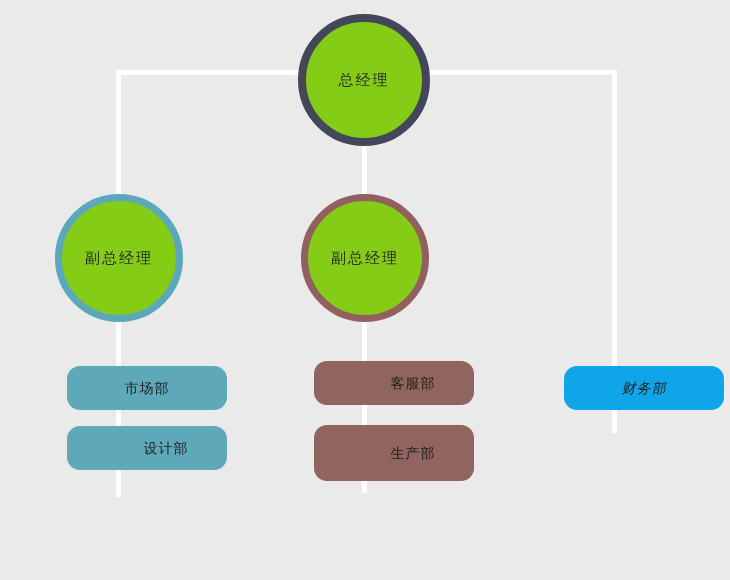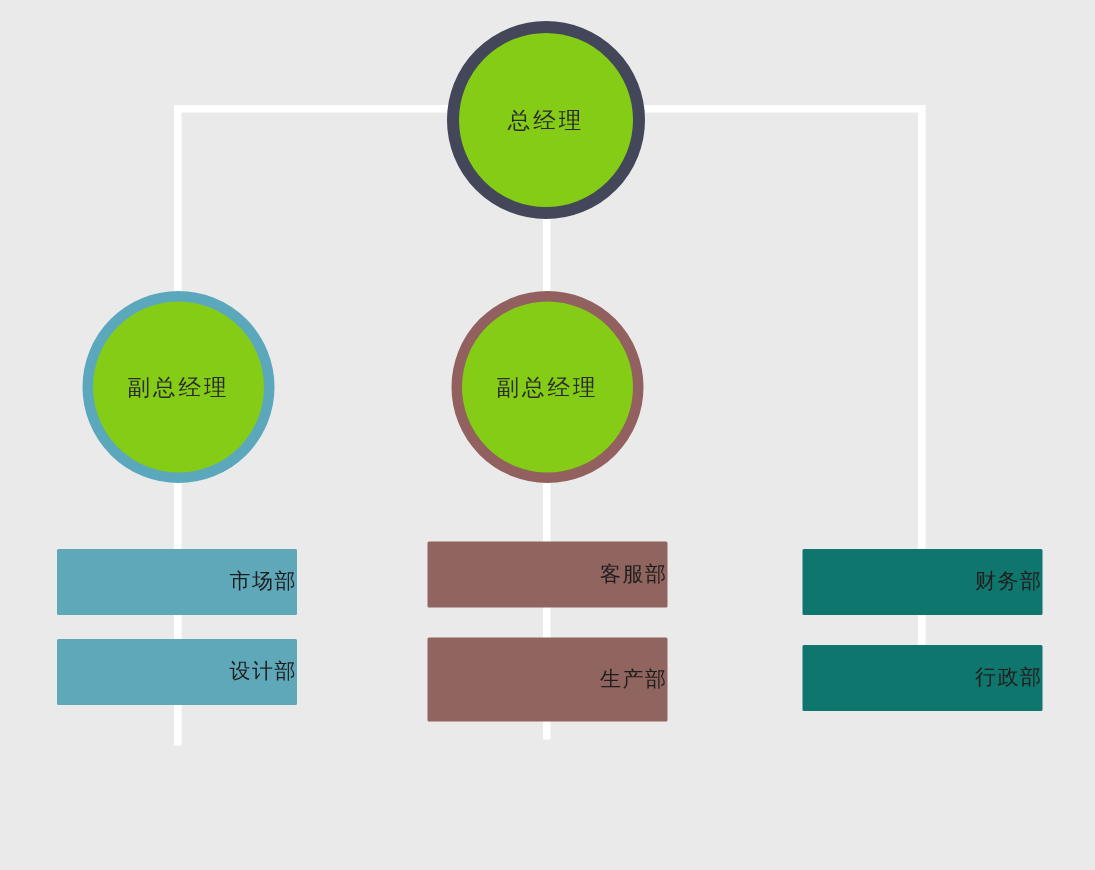--- a/index.html
+++ b/index.html
@@ -65,41 +65,42 @@
     top: 194px;
     width: 128px;
     height: 128px;
     border: 7px solid #91605f;
   }
 
   
   .dept-box {
     position: absolute;
     box-sizing: border-box;
-    border-radius: 1px;
+    border-radius: 13px;
     display: flex;
     align-items: center;
-    justify-content: flex-end;
+    justify-content: center;
     z-index: 3;
+    margin-left: 29px;
   }
   .dept-label {
     font-size: 14px;
     color: #1e1e1e;
     letter-spacing: 1px;
     white-space: nowrap;
     line-height: 1;
   }
 
   .col-left  { left: 38px;  width: 160px; }
   .col-mid   { left: 285px; width: 160px; padding-left: 38px; }
   .col-right { left: 535px; width: 160px; }
 
   .box-teal   { background: #5fa8ba; }
   .box-brown  { background: #90645f; }
-  .box-salmon { background: #0f766e; }
+  .box-salmon { background: #0ea5e9; font-style: italic; }
 </style>
 </head>
 <body>
 
 <div id="org-chart">
 
   <div class="connector" style="left:118px; top:70px; width:497px; height:5px;"></div>
 
   <div class="connector" style="left:116px; top:70px; width:5px; height:132px;"></div>
 
@@ -139,17 +140,14 @@
   <div class="dept-box col-mid box-brown" style="top:361px; height:44px;">
     <span class="dept-label">客服部</span>
   </div>
   <div class="dept-box col-mid box-brown" style="top:425px; height:56px;">
     <span class="dept-label">生产部</span>
   </div>
 
   <div class="dept-box col-right box-salmon" style="top:366px; height:44px;">
     <span class="dept-label">财务部</span>
   </div>
-  <div class="dept-box col-right box-salmon" style="top:430px; height:44px;">
-    <span class="dept-label">行政部</span>
-  </div>
 
 </div>
 
 </body></html>

